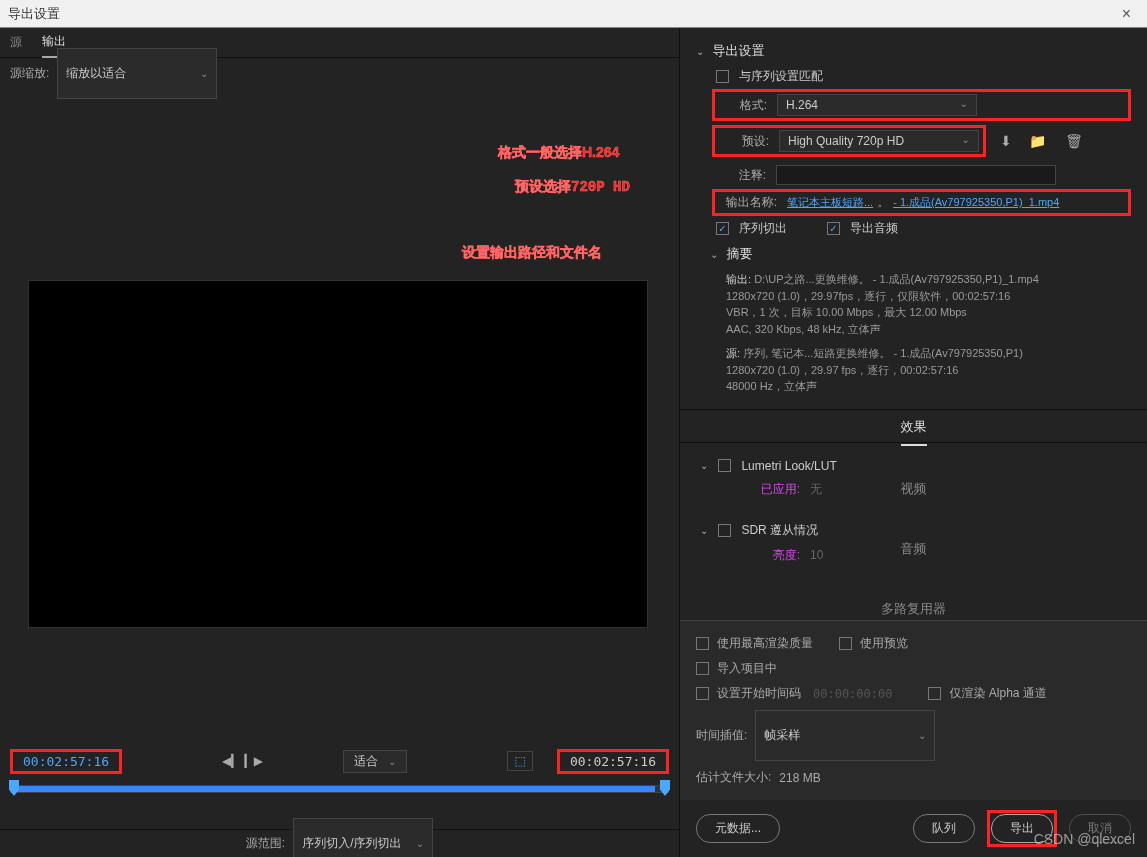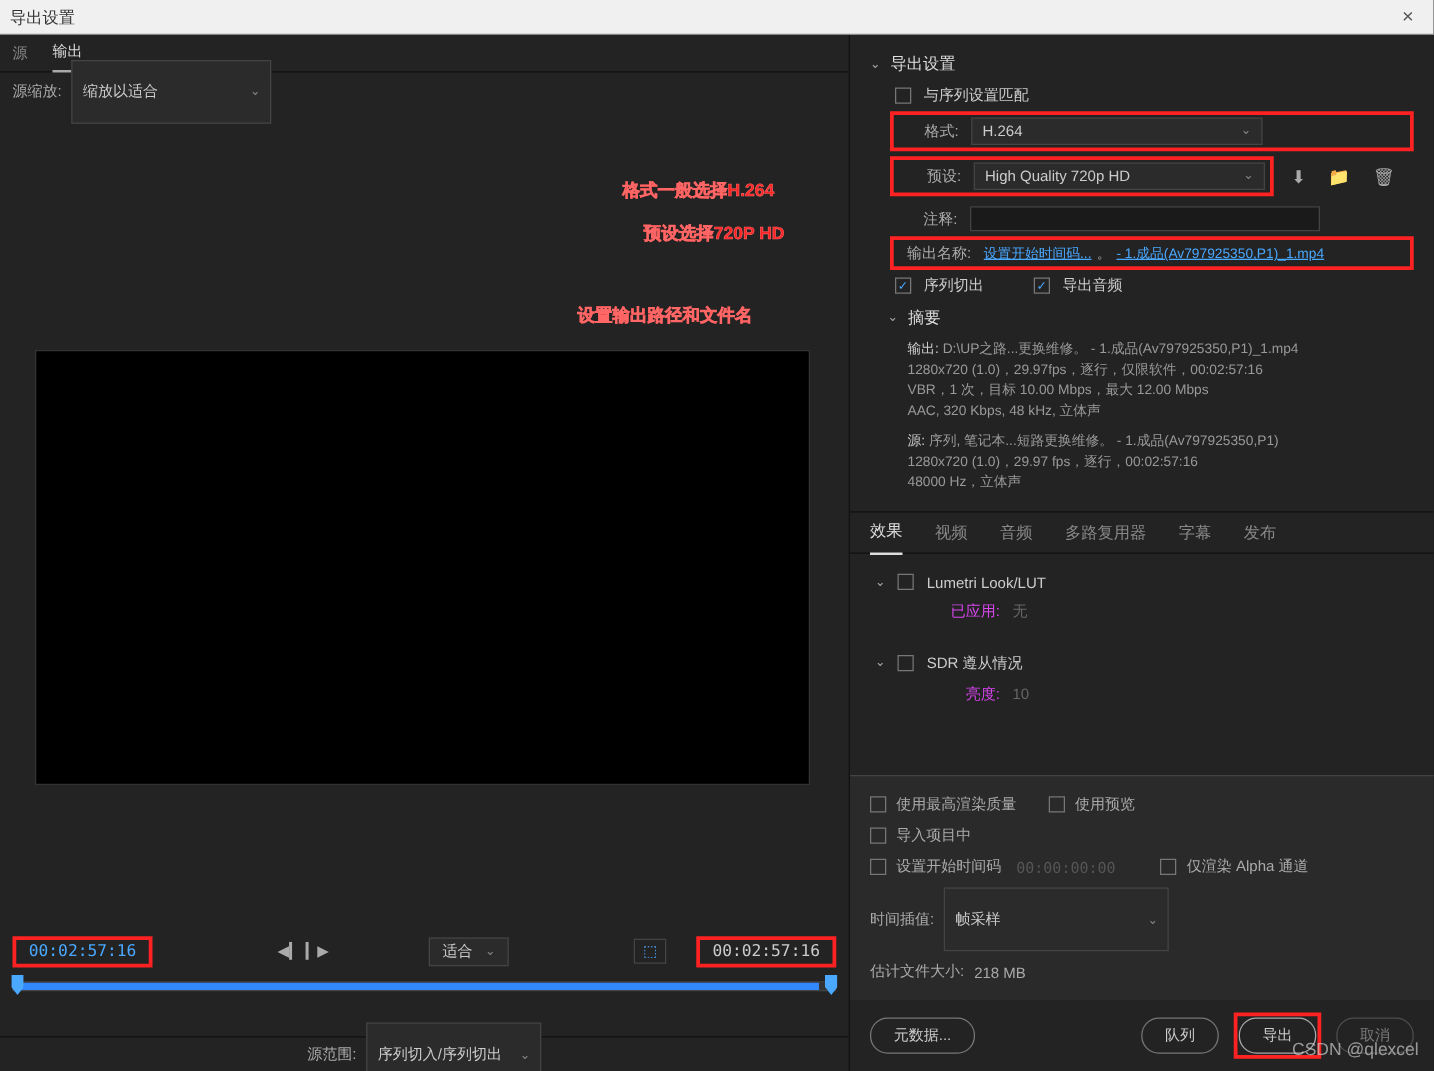--- a/index.html
+++ b/index.html
@@ -42,33 +42,33 @@
 
 
 .section { padding: 10px 16px; }
 .section-header { display: flex; align-items: center; gap: 8px; color: #ddd; font-size: 13px; padding: 4px 0; cursor: pointer; }
 .twirl { font-size: 10px; color: #aaa; }
 .chk { width: 13px; height: 13px; border: 1px solid #777; display: inline-flex; align-items: center; justify-content: center; font-size: 10px; color: #4aa8ff; cursor: pointer; }
 .chk.checked::after { content: "✓"; }
 
 .form-row { display: flex; align-items: center; gap: 10px; padding: 4px 0; margin-left: 20px; }
 .form-label { color: #aaa; min-width: 50px; text-align: right; font-size: 12px; }
-.wide-dd { background: #2b2b2b; border: 1px solid #444; padding: 3px 8px; color: #ccc; display: flex; justify-content: space-between; align-items: flex-start; width: 233px; }
+.wide-dd { background: #2b2b2b; border: 1px solid #444; padding: 3px 8px; color: #ccc; display: flex; justify-content: space-between; align-items: flex-start; width: 200px; }
 .red-outline { border: 3px solid #ff2222; padding: 2px; }
 
 .comment-input { background: #1a1a1a; border: 1px solid #444; width: 280px; height: 20px; }
 .link-text { color: #4aa8ff; text-decoration: underline; cursor: pointer; font-size: 11px; }
 .link-sep { color: #aaa; margin: 0 4px; }
 
 .icon-btn { color: #aaa; cursor: pointer; padding: 2px 4px; font-size: 14px; }
 
 .summary-block { margin-left: 30px; padding: 4px 0; font-size: 11px; color: #999; line-height: 1.5; }
 .summary-label { color: #ccc; }
 
-.tab-strip { height: 34px; border-top: 1px solid #111; border-bottom: 1px solid #111; display: flex; align-items: center; padding: 0 16px; gap: 26px; }
+.tab-strip { height: 34px; border-top: 1px solid #111; border-bottom: 1px solid #111; display: flex; align-items: center; padding: 0 16px; gap: 26px; flex-direction: column; }
 .stab { color: #888; cursor: pointer; padding: 8px 0; font-size: 13px; }
 .stab.active { color: #ddd; border-bottom: 2px solid #ddd; }
 
 .effects-body { padding: 12px 20px; height: 190px; overflow: hidden; }
 .sub-section { margin-bottom: 16px; }
 .sub-row { display: flex; align-items: center; gap: 10px; padding: 4px 0; }
 .param-label { color: #d946ef; margin-left: 40px; min-width: 60px; text-align: right; }
 .param-val { color: #4aa8ff; }
 
 .bottom-options { padding: 10px 16px; border-top: 1px solid #444; background: #2a2a2a; }
@@ -101,21 +101,21 @@
       <div class="dropdown">
         <span>缩放以适合</span>
         <span class="dropdown-arrow">⌄</span>
       </div>
     </div>
 
     <div class="preview-area">
       <div class="preview-black"></div>
 
       <div class="annotation" style="left:498px; top:56px;">格式一般选择H.264</div>
-      <div class="annotation" style="left:515px; top:90px;">预设选择720P HD</div>
+      <div class="annotation" style="left:515px; top:90px;font-family:Liberation Mono, monospace;">预设选择720P HD</div>
       <div class="annotation" style="left:462px; top:156px;">设置输出路径和文件名</div>
     </div>
 
     <div class="timeline-area">
       <div class="tc-row">
         <span class="red-box">
           <span class="tc-box">00:02:57:16</span>
         </span>
         <div class="nav-triangles">
           <span>◀▎</span>
@@ -180,21 +180,21 @@
       </div>
 
       <div class="form-row">
         <span class="form-label">注释:</span>
         <div class="comment-input"></div>
       </div>
 
       <div class="form-row red-outline" style="margin-left:16px">
         <span class="form-label" style="min-width:60px">输出名称:</span>
         <span>
-          <span class="link-text">设置开始时间码...</span><span class="link-sep">。</span><span class="link-text">- 1.成品(Av797925350,P1)_1.mp4</span>
+          <span class="link-text">笔记本主板短路...</span><span class="link-sep">。</span><span class="link-text">- 1.成品(Av797925350,P1)_1.mp4</span>
         </span>
       </div>
 
       <div class="form-row">
         <span class="chk checked"></span>
         <span>序列切出</span>
         <span style="width:20px"></span>
         <span class="chk checked"></span>
         <span>导出音频</span>
       </div>

